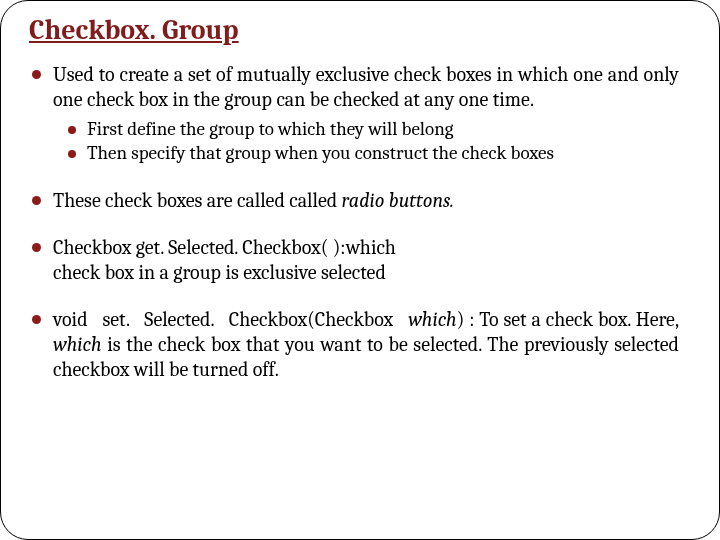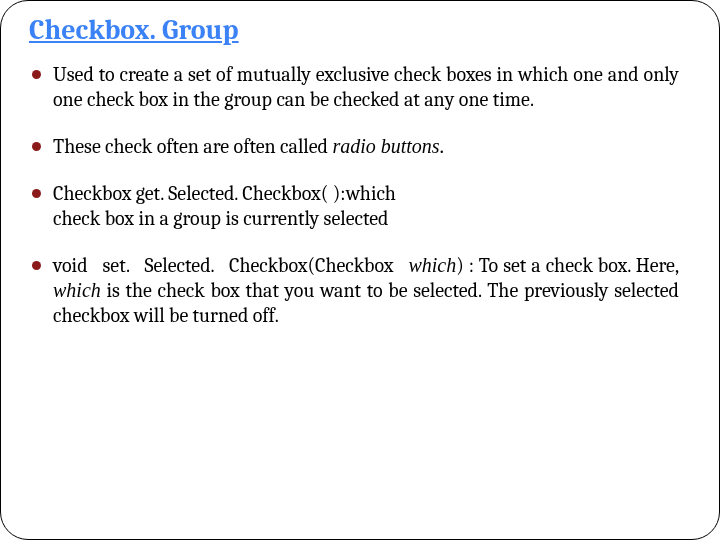--- a/index.html
+++ b/index.html
@@ -20,21 +20,21 @@
     border-radius: 28px;
     position: relative;
     font-size: 20px;
     line-height: 1.25;
   }
   .title {
     font-size: 28px;
     font-weight: 700;
     text-decoration: underline;
     margin: 2px 0 14px 0;
-    color: #3b82f6;
+    color: #7f1d1d;
   }
   ul.level1 {
     list-style: none;
     padding: 0 4px 0 0;
     margin: 0;
   }
   ul.level1 > li {
     position: relative;
     padding-left: 24px;
     margin: 0 8px 22px 0;
@@ -65,53 +65,57 @@
   ul.level2 > li::before {
     content: "";
     position: absolute;
     left: 3px;
     top: 8px;
     width: 8px;
     height: 8px;
     border-radius: 50%;
     background: #8b1a1a;
   }
-  .italic { font-style: italic; font-family: Liberation Serif, serif; }
+  .italic { font-style: italic; }
   .just-line {
     display: flex;
     justify-content: flex-start;
   }
   .spaced {
     word-spacing: 10px;
   }
 </style>
 </head>
 <body>
 
 <div class="slide">
 
   <div class="title">Checkbox. Group</div>
 
   <ul class="level1">
 
     <li>
       <span>Used to create a set of mutually exclusive check boxes in which one and only one check box in the group can be checked at any one time.</span>
+      <ul class="level2">
+        <li>First define the group to which they will belong</li>
+        <li>Then specify that group when you construct the check boxes</li>
+      </ul>
     </li>
 
     <li>
-      <span>These check often are often called </span><span class="italic">radio buttons.</span>
+      <span>These check boxes are called called </span><span class="italic">radio buttons.</span>
     </li>
 
     <li>
       <div class="just-line">
         <span>Checkbox get. Selected. Checkbox( )</span>
         <span>:</span>
         <span>which</span>
       </div>
-      <div>check box in a group is currently selected</div>
+      <div>check box in a group is exclusive selected</div>
     </li>
 
     <li>
       <span class="spaced"><span>void set. Selected. Checkbox(Checkbox </span><span class="italic">which</span><span>)</span></span><span> : To set a check box. Here, </span><span class="italic">which</span><span> is the check box that you want to be selected. The previously selected checkbox will be turned off.</span>
     </li>
 
   </ul>
 </div>
 
 </body></html>

